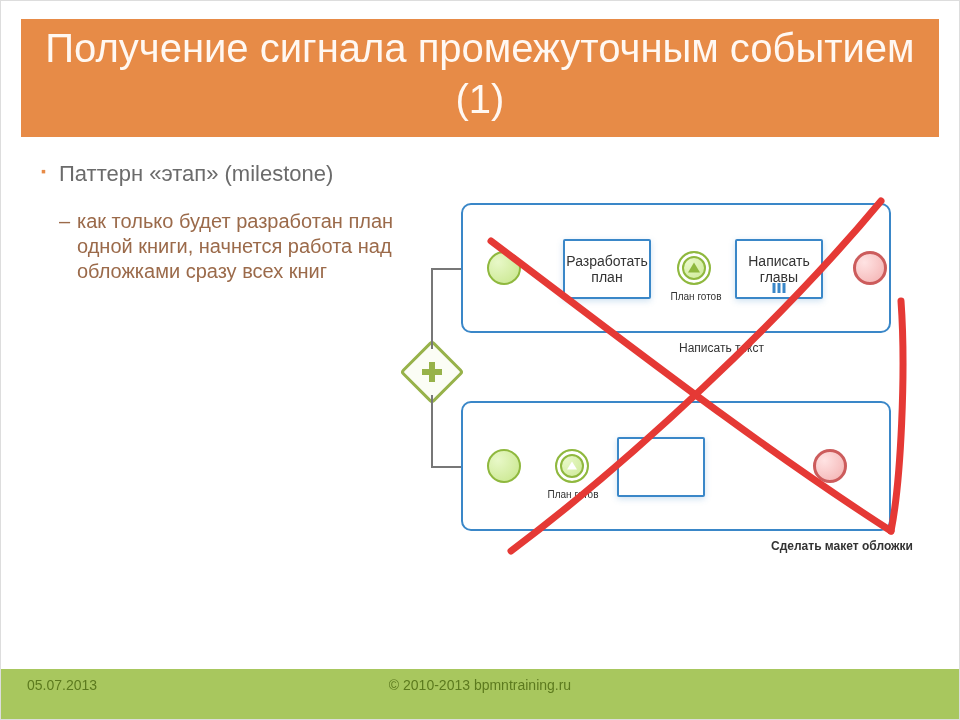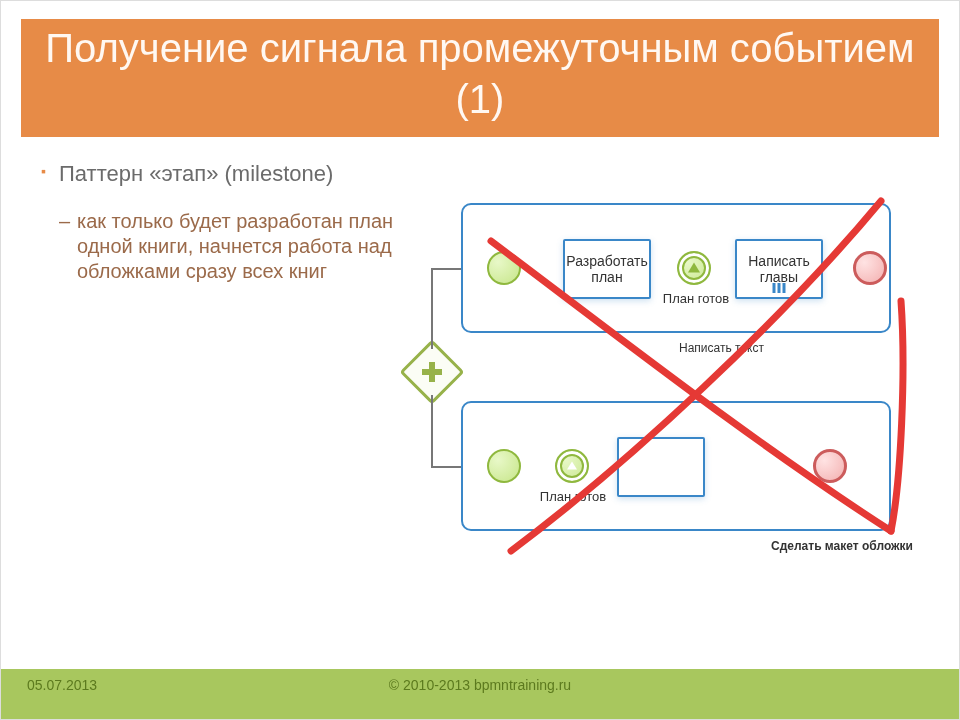--- a/index.html
+++ b/index.html
@@ -87,21 +87,21 @@
     position: absolute; width: 88px; height: 60px;
     border: 2px solid #3a87c8; border-radius: 2px; background: #fff;
     box-shadow: 0 2px 6px rgba(58,135,200,.25);
     display:flex; align-items:center; justify-content:center;
     font-size: 14px; color:#333; text-align: center; padding: 4px;
   }
   .task .mi { position:absolute; bottom:4px; left:50%; transform:translateX(-50%);
     display:flex; gap:2px; }
   .task .mi span{ width:3px; height:10px; background:#3a87c8; }
 
-  .dlabel { position:absolute; font-size: 13px; color:#333; text-align:center; }
+  .dlabel { position:absolute; font-size: 10px; color:#333; text-align:center; }
 
   .redcross {
     position:absolute; left: 30px; top: -10px; width: 490px; height: 390px; pointer-events:none;
   }
 
   .footer {
     position: absolute; left: 0; right: 0; bottom: 0; height: 50px;
     background: #a8c75e; color: #5c7a1e; font-size: 14px;
   }
   .footer .date { position:absolute; left: 26px; top: 8px; color:#5c7a1e; }

